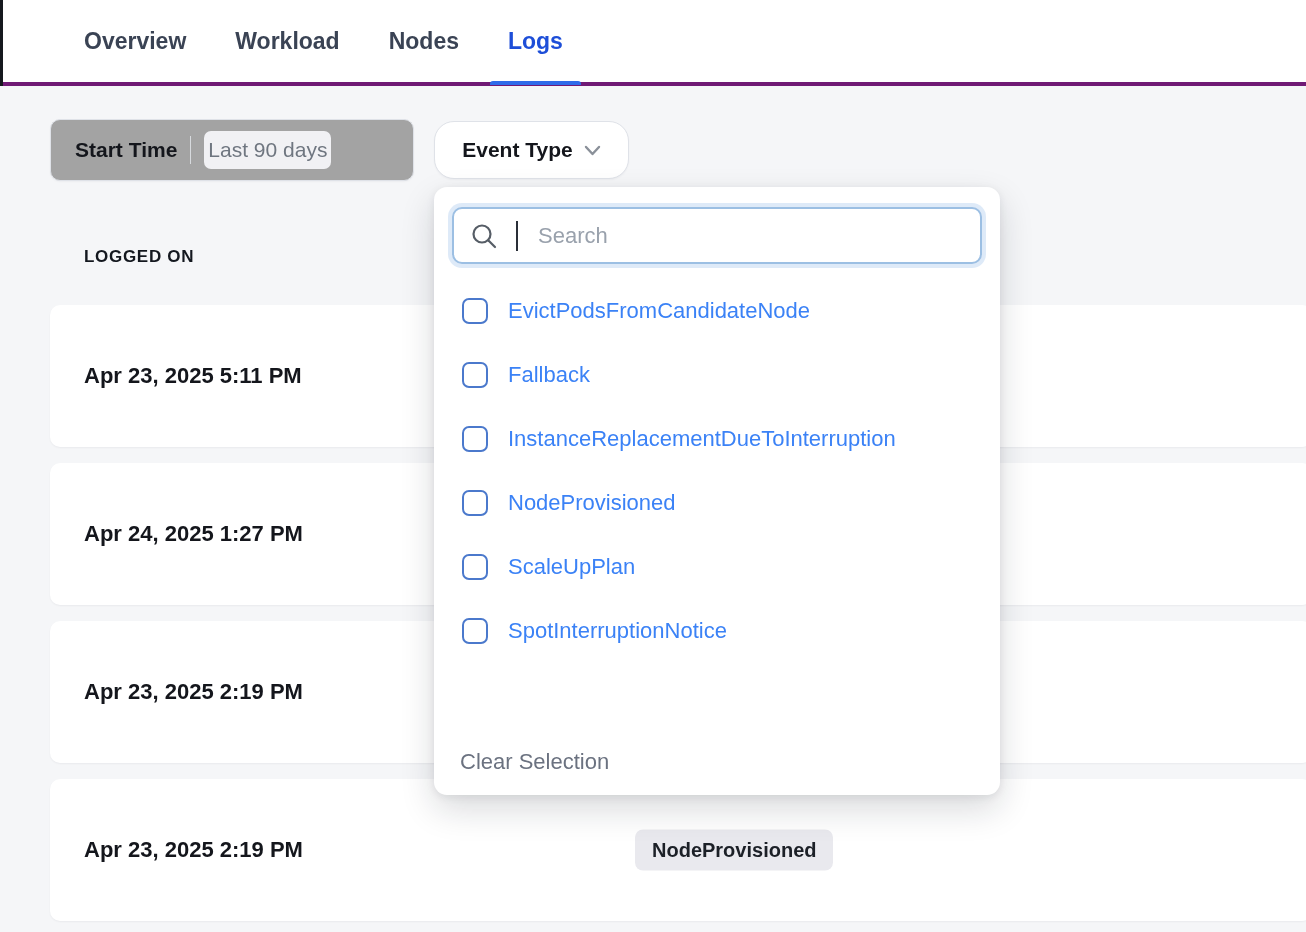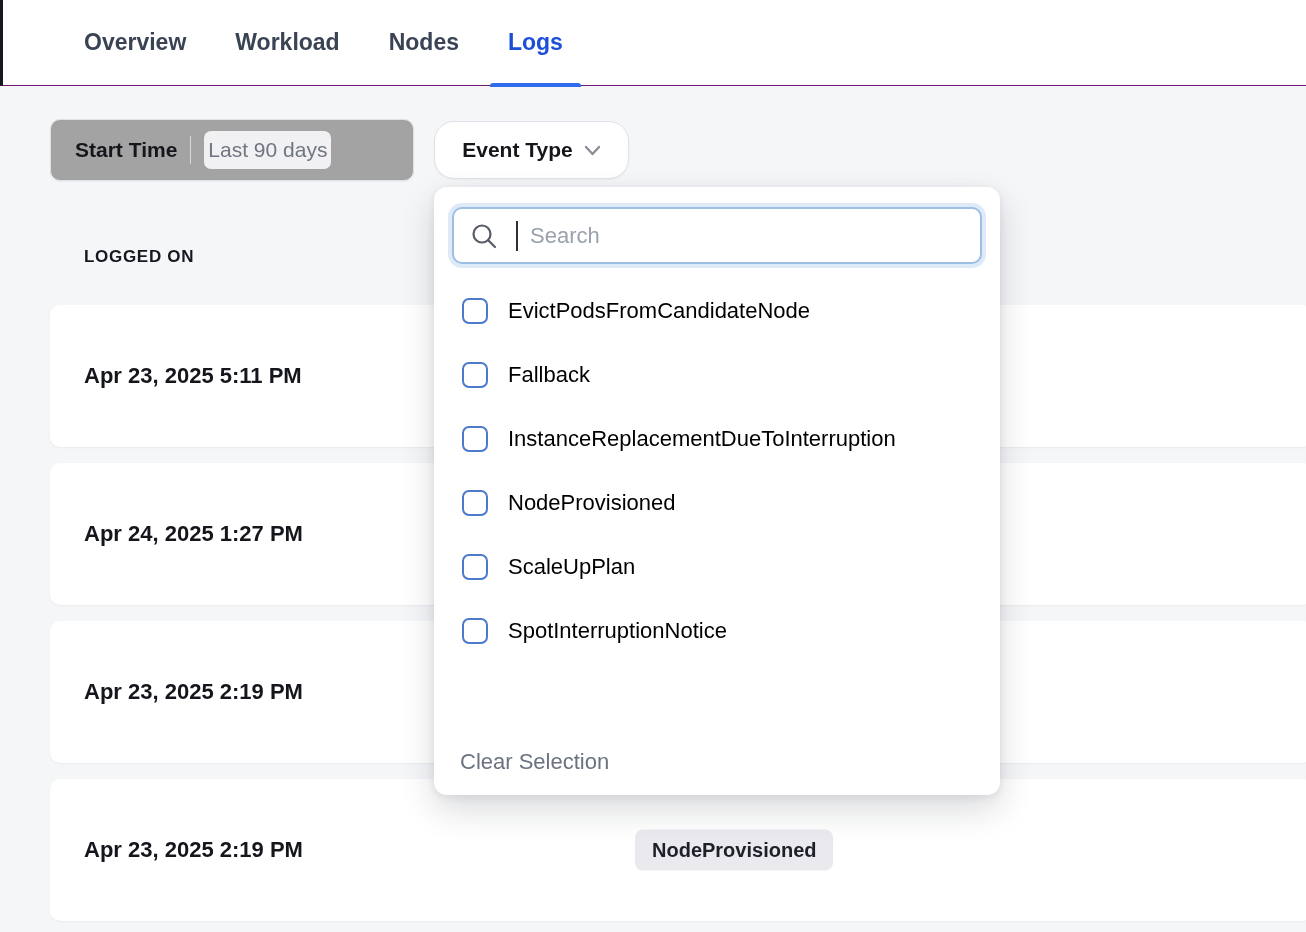--- a/index.html
+++ b/index.html
@@ -8,21 +8,21 @@
     font-family:"Liberation Sans", sans-serif;
     background:#f5f6f8;
     position:relative;
     overflow:hidden;
     color:#14161c;
   }
 
   
   .tabbar {
     position:absolute; top:0; left:0; width:1306px; height:86px;
-    background:#ffffff; border-bottom:1px solid #701a75;
+    background:#ffffff; border-bottom:4px solid #701a75;
     display:flex; align-items:center; gap:49px; padding-left:84px;
   }
   .window-edge { position:absolute; left:0; top:0; width:3px; height:86px; background:#15181e; }
   .tab {
     font-size:23px; font-weight:700; color:#3a4354;
     position:relative; height:86px; display:flex; align-items:center; cursor:pointer;
   }
   .tab.active { color:#1d4ed8; }
   .tab.active::after {
     content:""; position:absolute; left:-18px; right:-18px; bottom:-1px; height:4px;
@@ -87,33 +87,33 @@
   .search-box {
     position:absolute; left:18px; top:20px; width:530px; height:57px;
     background:#ffffff; border:2px solid var(--focus-border, #9cbfe3); border-radius:10px;
     box-shadow:0 0 0 4px rgba(122,170,228,.25);
     display:flex; align-items:center; padding:0 16px;
   }
   .search-icon { width:28px; height:28px; flex:none; display:block; }
   .caret { width:2px; height:30px; background:#2a2f38; margin-left:18px; flex:none; }
   .search-input {
     flex:1; border:none; outline:none; background:transparent;
-    font-family:inherit; font-size:22px; color:#14161c; min-width:0; padding-left:12px;
+    font-family:inherit; font-size:22px; color:#14161c; min-width:0; padding-left:20px;
   }
   .search-input::placeholder { color:#99a1ac; }
   .options { position:absolute; top:92px; left:18px; right:18px; }
   .option {
     height:64px; display:flex; align-items:center; gap:20px; padding-left:10px;
     cursor:pointer;
   }
   .checkbox {
     width:26px; height:26px; flex:none;
     border:2px solid var(--checkbox-border, #4b79cc); border-radius:7px; background:#ffffff;
   }
-  .option-label { font-size:22px; color:#000000; white-space:nowrap; }
+  .option-label { font-size:22px; color:#3b82f6; white-space:nowrap; }
   .clear-selection {
     position:absolute; left:26px; bottom:20px;
     font-size:22px; color:#6b7280; cursor:pointer;
   }
 </style>
 </head>
 <body>
 
 <nav class="tabbar">
   <div class="window-edge"></div>

